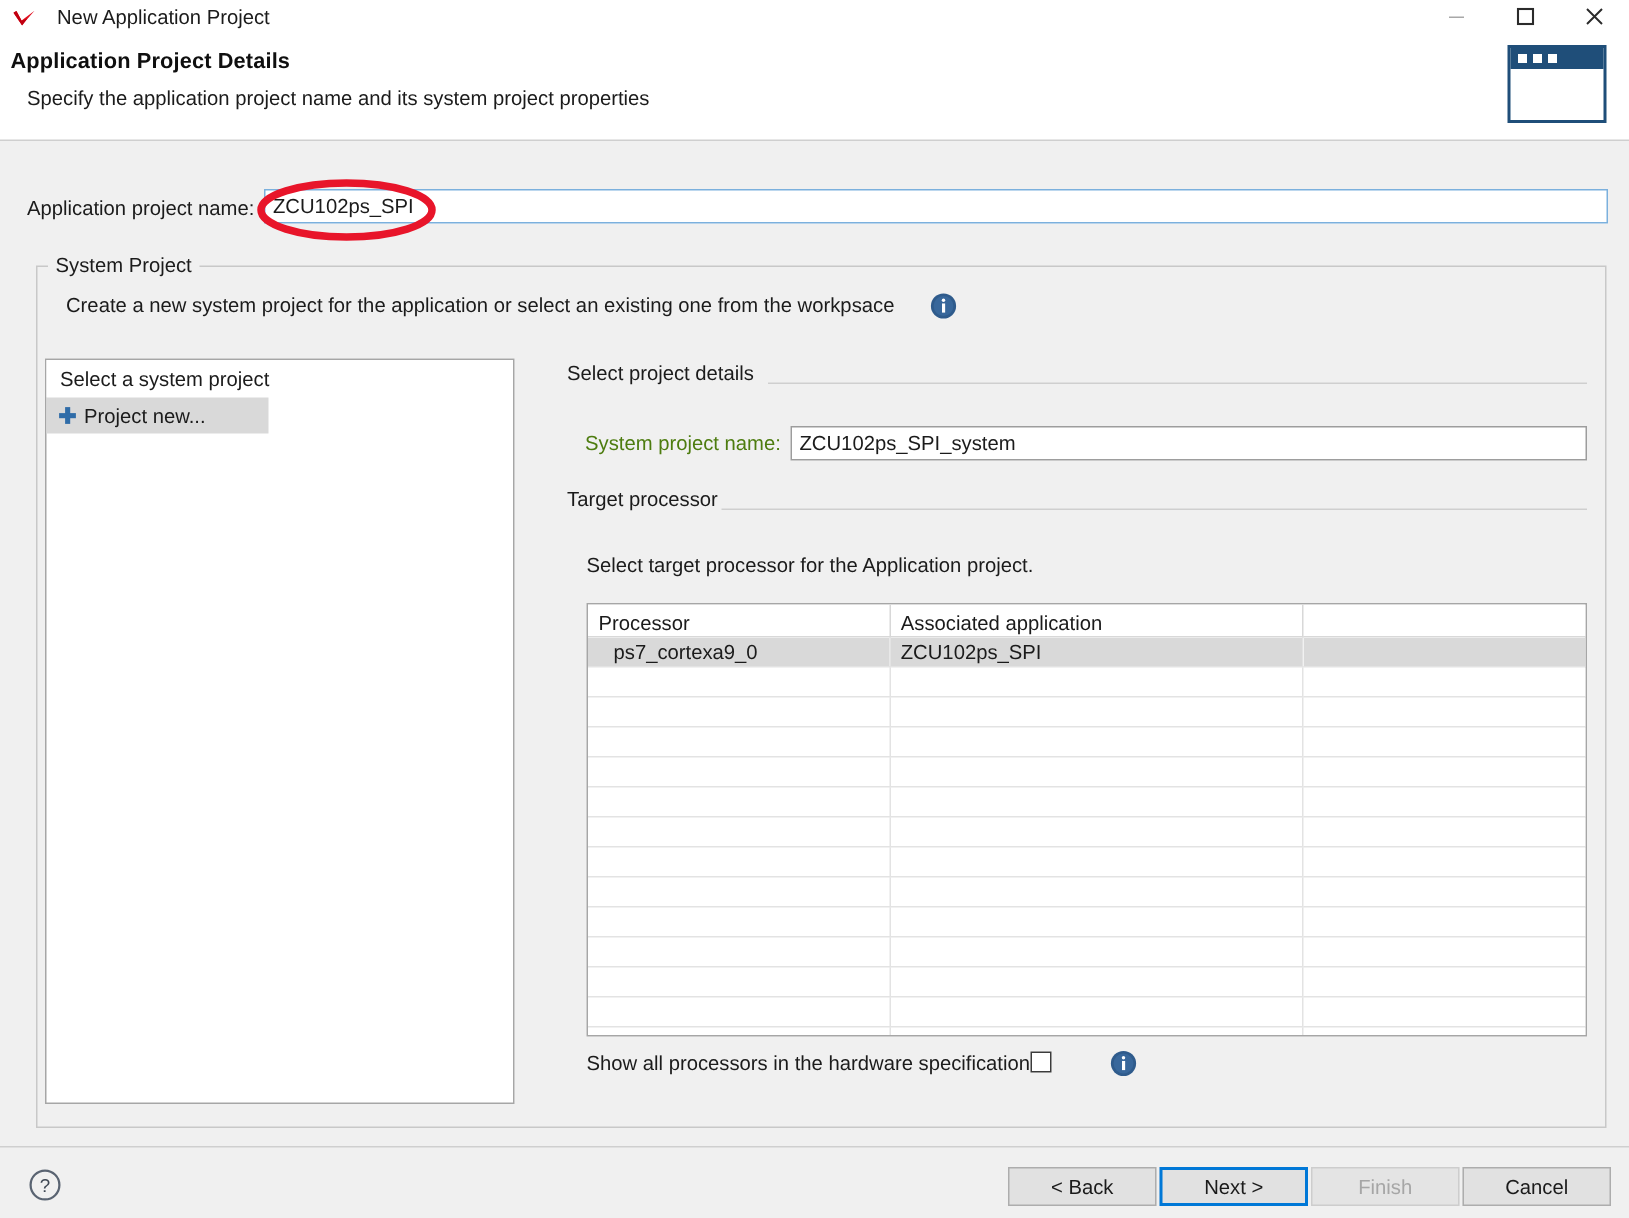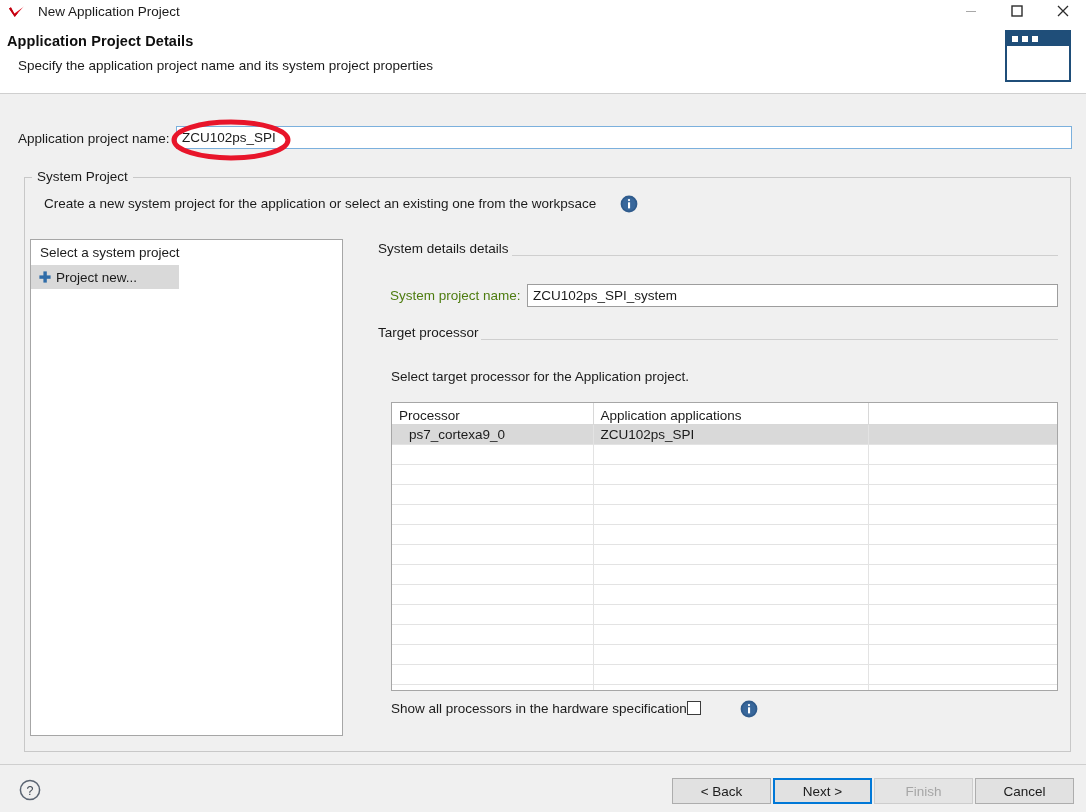--- a/index.html
+++ b/index.html
@@ -326,40 +326,40 @@
     <div class="list-head">Select a system project</div>
     <div class="list-item-sel">
       <svg class="plus-icon" width="14" height="14" viewBox="0 0 14 14">
         <rect x="5.4" y="1.4" width="3.4" height="11.2" fill="#2f6ca8"></rect>
         <rect x="1.4" y="5.4" width="11.2" height="3.4" fill="#2f6ca8"></rect>
       </svg>
       <span>Project new...</span>
     </div>
   </div>
 
-  <div class="sec-title t1">System details details</div>
+  <div class="sec-title t1">Select project details</div>
   <div class="sec-rule r1"></div>
   <div class="spn-label">System project name:</div>
   <input class="spn-input" type="text" value="ZCU102ps_SPI_system" style="">
 
   <div class="sec-title t2">Target processor</div>
   <div class="sec-rule r2"></div>
   <div class="tp-desc">Select target processor for the Application project.</div>
 
   <div class="ptable">
     <table>
       <colgroup>
           <col class="c1">
           <col class="c2">
           <col class="c3">
         </colgroup>
       <thead>
         <tr>
           <th>Processor</th>
-          <th>Application applications</th>
+          <th>Associated application</th>
           <th></th>
         </tr>
       </thead>
       <tbody id="ptable-body">
           <tr class="selected">
             <td class="indent">ps7_cortexa9_0</td>
             <td>ZCU102ps_SPI</td>
             <td></td>
           </tr>
           <tr>

